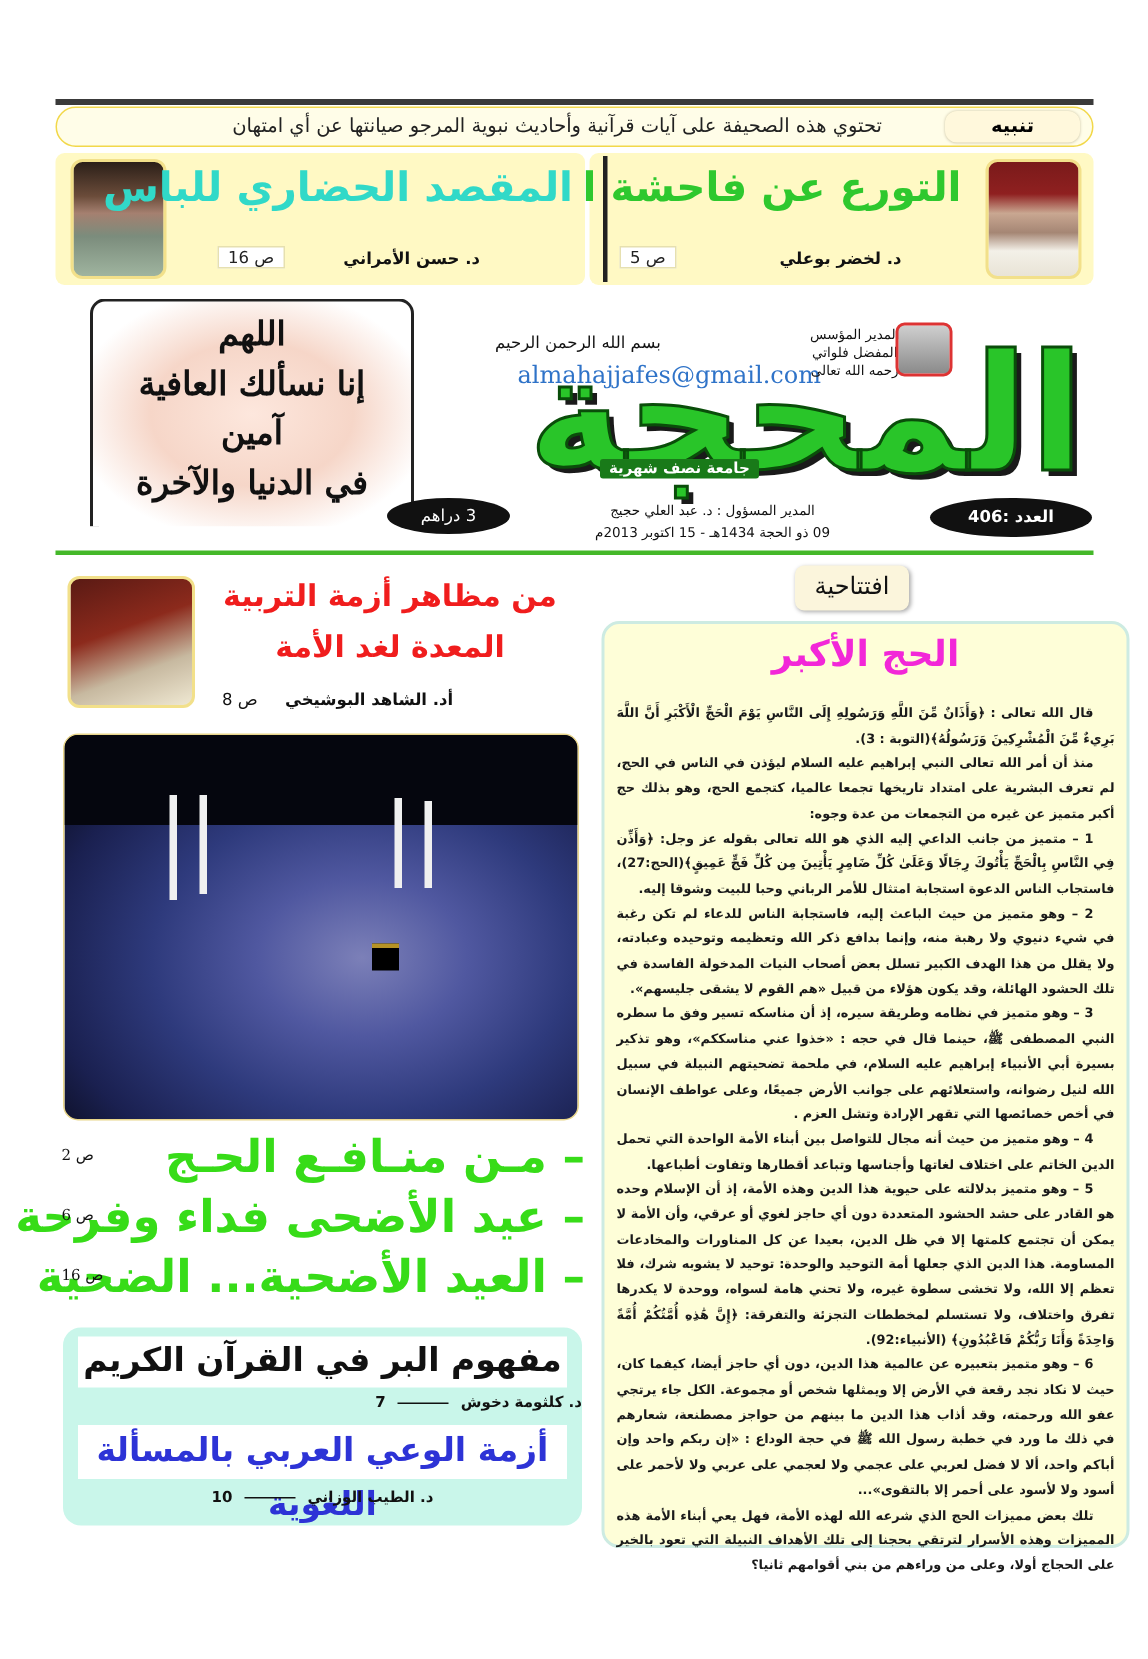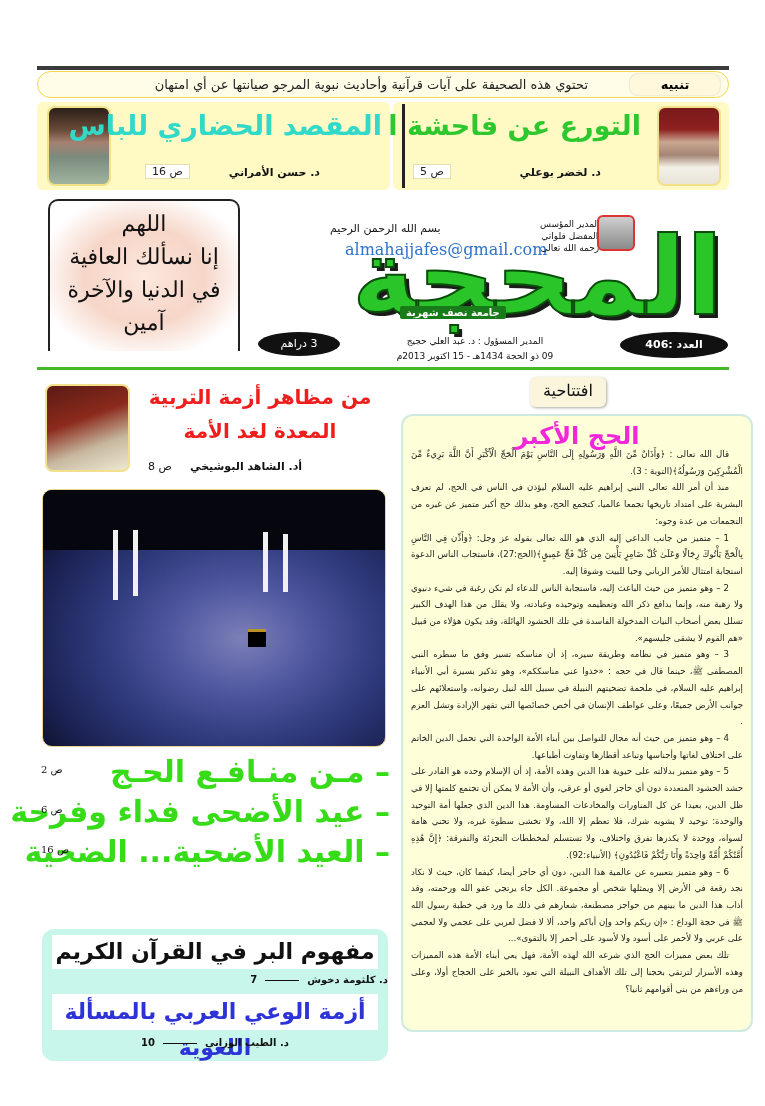--- a/index.html
+++ b/index.html
@@ -39,22 +39,22 @@
   .bismillah { left: 330px; top: 222px; font-size: 11px; color: #111; }
   .email { left: 345px; top: 240px; font-family: "DejaVu Serif", serif; font-size: 16px; color: #2f73c8; direction: ltr; }
   .founder { left: 540px; top: 218px; font-size: 9px; color: #111; text-align: center; line-height: 12px; }
   .founder-photo { left: 597px; top: 215px; width: 38px; height: 36px; border: 2px solid #d33; border-radius: 6px; background: linear-gradient(#cfcfcf, #8a8a8a); }
   .issue-oval { left: 620px; top: 332px; width: 108px; height: 26px; background: #111; color: #fff; border-radius: 50%;
                 font-size: 11px; text-align: center; line-height: 26px; font-weight: bold; }
   .price-oval { left: 258px; top: 332px; width: 82px; height: 24px; background: #111; color: #fff; border-radius: 50%;
                 font-size: 11px; text-align: center; line-height: 24px; }
   .editor { left: 370px; top: 334px; font-size: 9px; color: #111; text-align: center; line-height: 15px; width: 210px; }
 
-  .dua-box { left: 48px; top: 199px; width: 192px; height: 152px; border: 2px solid #222; border-bottom: none;
-             border-radius: 10px 10px 0 0; background: radial-gradient(ellipse at 50% 50%, #fde7dd 0%, #f6d6c8 45%, #fff 80%); }
+  .dua-box { left: 60px; top: 199px; width: 216px; height: 152px; border: 2px solid #222; border-bottom: none;
+             border-radius: 10px 10px 0 0; background: radial-gradient(ellipse at 50% 50%, #fde7dd 0%, #f6d6c8 45%, #fff 80%); font-weight: bold; }
   .dua-text { position: absolute; left: 0; right: 0; top: 6px; text-align: center; font-family: "DejaVu Serif", serif;
               font-size: 22px; line-height: 33px; color: #111; }
 
   
   .green-rule { left: 37px; top: 367px; width: 692px; height: 3px; background: #44b829; }
 
   
   .art1-photo { left: 45px; top: 384px; width: 85px; height: 88px; background: linear-gradient(160deg,#5a1a14 0%, #8c2a1c 40%, #c7b9a0 70%, #efe8d2 100%); }
   .art1-title { left: 140px; top: 380px; width: 240px; text-align: center; font-weight: bold; font-size: 20px; line-height: 34px; color: #f01d1d; }
   .art1-author { left: 190px; top: 460px; font-weight: bold; font-size: 11px; color: #111; }
@@ -64,35 +64,35 @@
                 background: radial-gradient(ellipse at 58% 58%, #7c80b8 0%, #5058a0 25%, #2e3a7c 50%, #1a2050 75%, #05060c 100%); overflow: hidden; }
   .kaaba { position: absolute; left: 205px; top: 139px; width: 18px; height: 18px; background: #000; border-top: 3px solid #b79325; }
   .sky { position: absolute; left: 0; top: 0; right: 0; height: 60px; background: #05060e; }
   .minaret { position: absolute; width: 5px; background: #f0f0f0; }
 
   .hl-list { left: 37px; top: 752px; width: 353px; }
   .hl-row { position: relative; height: 40px; }
   .hl-text { position: absolute; right: 0; top: 0; font-weight: bold; font-size: 30px; color: #37dc18; white-space: nowrap; line-height: 40px; }
   .hl-page { position: absolute; left: 4px; top: 12px; font-size: 10px; color: #111; font-family: "DejaVu Serif", serif; }
 
-  .tealbox { left: 42px; top: 885px; width: 346px; height: 132px; background: #c9f6ea; border-radius: 12px; margin-top: 44px; }
+  .tealbox { left: 42px; top: 885px; width: 346px; height: 132px; background: #c9f6ea; border-radius: 12px; }
   .tb-row1 { position: absolute; left: 10px; right: 10px; top: 6px; height: 34px; background: #fff; text-align: center;
              font-weight: bold; font-size: 22px; line-height: 34px; color: #111; }
   .tb-auth1 { position: absolute; left: 0; right: 0; top: 45px; font-size: 10px; font-weight: bold; color: #111; }
   .tb-row2 { position: absolute; left: 10px; right: 10px; top: 65px; height: 36px; background: #fff; text-align: center;
              font-weight: bold; font-size: 22px; line-height: 36px; color: #2d33d6; }
   .tb-auth2 { position: absolute; left: 0; right: 0; top: 108px; text-align: center; font-size: 10px; font-weight: bold; color: #111; }
   .dash { display: inline-block; width: 34px; height: 1px; background: #111; vertical-align: middle; margin: 0 8px; }
 
   
   .ed-tab { left: 530px; top: 377px; width: 76px; height: 30px; background: #fbf5dc; border-radius: 6px;
             box-shadow: 1px 1px 3px #aaa; text-align: center; line-height: 28px; font-size: 16px; color: #111; font-family: "DejaVu Serif", serif; }
   .ed-box { left: 401px; top: 414px; width: 352px; height: 618px; background: #fefed8; border: 2px solid #cdebe2; border-radius: 12px; }
   .ed-title { position: absolute; left: 0; right: 0; top: 6px; text-align: center; font-weight: bold; font-size: 24px; color: #f227d8; }
-  .ed-body { position: absolute; left: 8px; right: 8px; top: 30px; font-size: 8.6px; line-height: 16.7px; color: #1a1a1a; text-align: justify; }
+  .ed-body { position: absolute; left: 8px; right: 8px; top: 52px; font-size: 8.6px; line-height: 16.7px; color: #1a1a1a; text-align: justify; font-weight: bold; }
   .ed-body p { text-indent: 14px; }
 </style>
 </head>
 <body>
 
 <div class="abs top-rule"></div>
 <div class="abs notice">
   <div class="abs notice-tag">تنبيه</div>
   <div class="abs notice-text">تحتوي هذه الصحيفة على آيات قرآنية وأحاديث نبوية المرجو صيانتها عن أي امتهان</div>
 </div>
@@ -109,22 +109,22 @@
   <div class="abs portrait" style="left:10px; top:4px; width:64px; height:80px; background:linear-gradient(#2b1f18 0%, #6b4c3a 30%, #a58070 45%, #7b8c7c 65%, #9fb49f 100%);"></div>
   <div class="abs t-title t-cyan" style="right:8px; top:8px;">المقصد الحضاري للباس</div>
   <div class="abs t-author" style="right:70px; top:64px;">د. حسن الأمراني</div>
   <div class="abs t-page" style="left:108px; top:62px;">ص 16</div>
 </div>
 
 <div class="abs dua-box">
   <div class="dua-text">
     <div>اللهم</div>
     <div>إنا نسألك العافية</div>
+    <div>آمين</div>
     <div>في الدنيا والآخرة</div>
-    <div>آمين</div>
   </div>
 </div>
 
 <div class="abs mast-letters">
   <div class="mast-word">المحجة</div>
 </div>
 <div class="abs mast-sub">جامعة نصف شهرية</div>
 <div class="abs bismillah">بسم الله الرحمن الرحيم</div>
 <div class="abs email">almahajjafes@gmail.com</div>
 <div class="abs founder">

